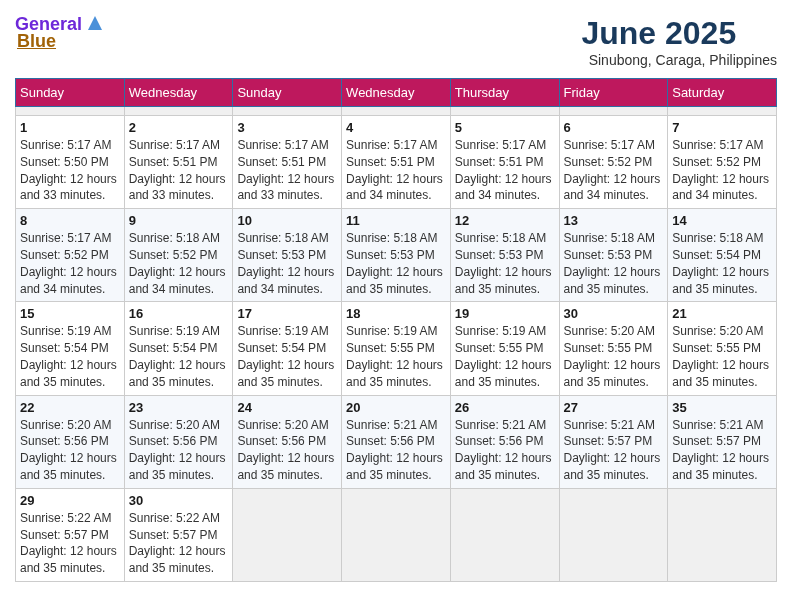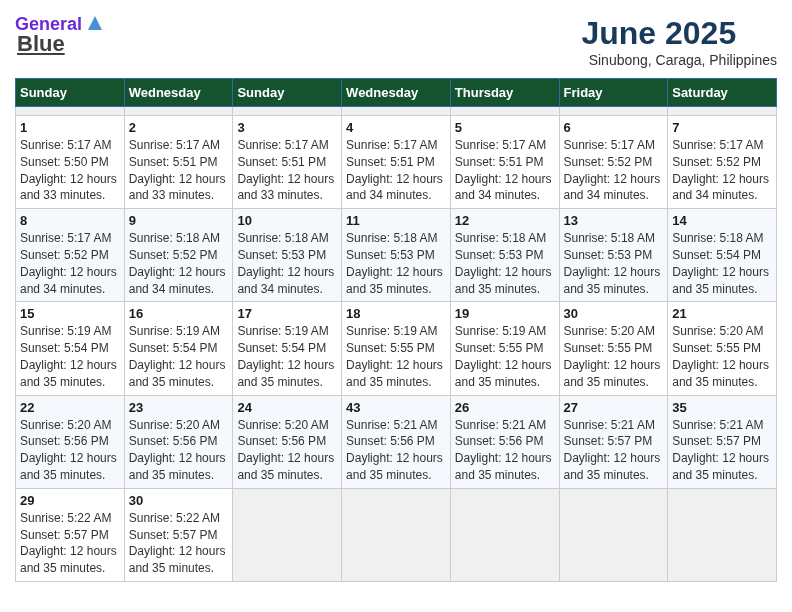--- a/index.html
+++ b/index.html
@@ -43,26 +43,26 @@
       font-size: 14px;
       color: #333;
       margin-left: 48px;
     }
     table {
       width: 100%;
       border-collapse: collapse;
       font-size: 11px;
     }
     thead tr th {
-      background-color: #14532d;
+      background-color: #be185d;
       color: #fff;
       padding: 6px 4px;
       text-align: left;
       font-size: 13px;
-      font-weight: bold;
+      font-weight: normal;
       border: 1px solid #2e6da4;
     }
     tbody tr td {
       border: 1px solid #ccc;
       vertical-align: top;
       padding: 4px;
       width: 14.28%;
       min-height: 80px;
       background: #fff;
     }
@@ -96,21 +96,21 @@
     <div>
       <div style="display:flex;align-items:center;">
         <span class="logo-text">
           <span>General</span>
         </span>
         <svg width="22" height="22" viewBox="0 0 22 22" style="margin-left:2px;margin-top:-4px;">
           <polygon points="4,18 11,4 18,18" fill="#4a90d9"></polygon>
         </svg>
       </div>
       <div style="margin-top:-4px;margin-left:2px;">
-        <span style="font-size:22px;font-weight:bold;color:#404040;text-decoration:underline;">Blue</span>
+        <span style="font-size:18px;font-weight:bold;color:#a16207;text-decoration:underline;">Blue</span>
       </div>
     </div>
   </div>
   <div class="title-area">
     <div class="calendar-title">June 2025</div>
     <div class="calendar-subtitle">Sinubong, Caraga, Philippines</div>
   </div>
 </div>
 
 <table>
@@ -304,21 +304,21 @@
 and 35 minutes.</div>
         </td>
         <td>
           <span class="day-number">24</span>
           <div class="day-info" style="white-space: pre-line;">Sunrise: 5:20 AM
 Sunset: 5:56 PM
 Daylight: 12 hours
 and 35 minutes.</div>
         </td>
         <td>
-          <span class="day-number">43</span>
+          <span class="day-number">20</span>
           <div class="day-info" style="white-space: pre-line;">Sunrise: 5:21 AM
 Sunset: 5:56 PM
 Daylight: 12 hours
 and 35 minutes.</div>
         </td>
         <td>
           <span class="day-number">26</span>
           <div class="day-info" style="white-space: pre-line;">Sunrise: 5:21 AM
 Sunset: 5:56 PM
 Daylight: 12 hours

